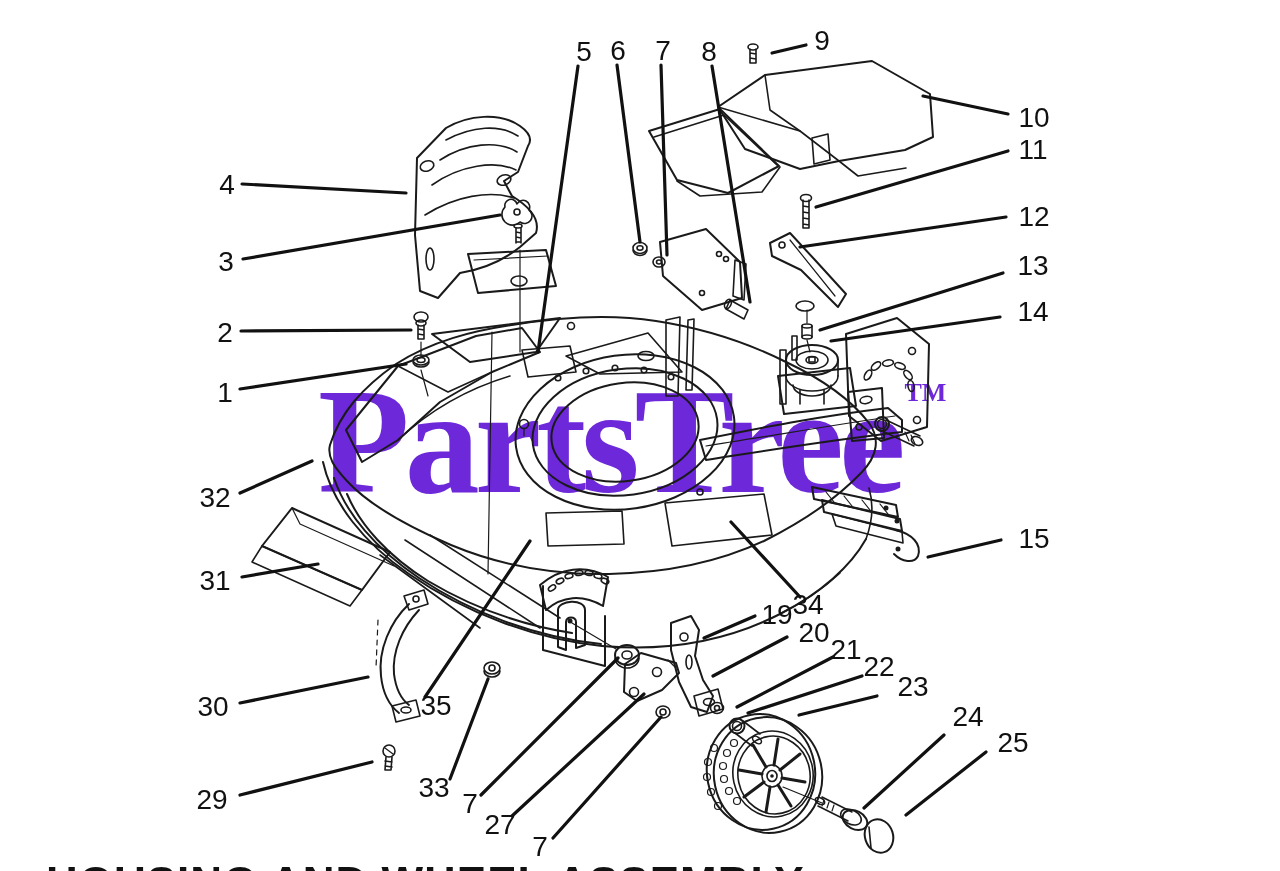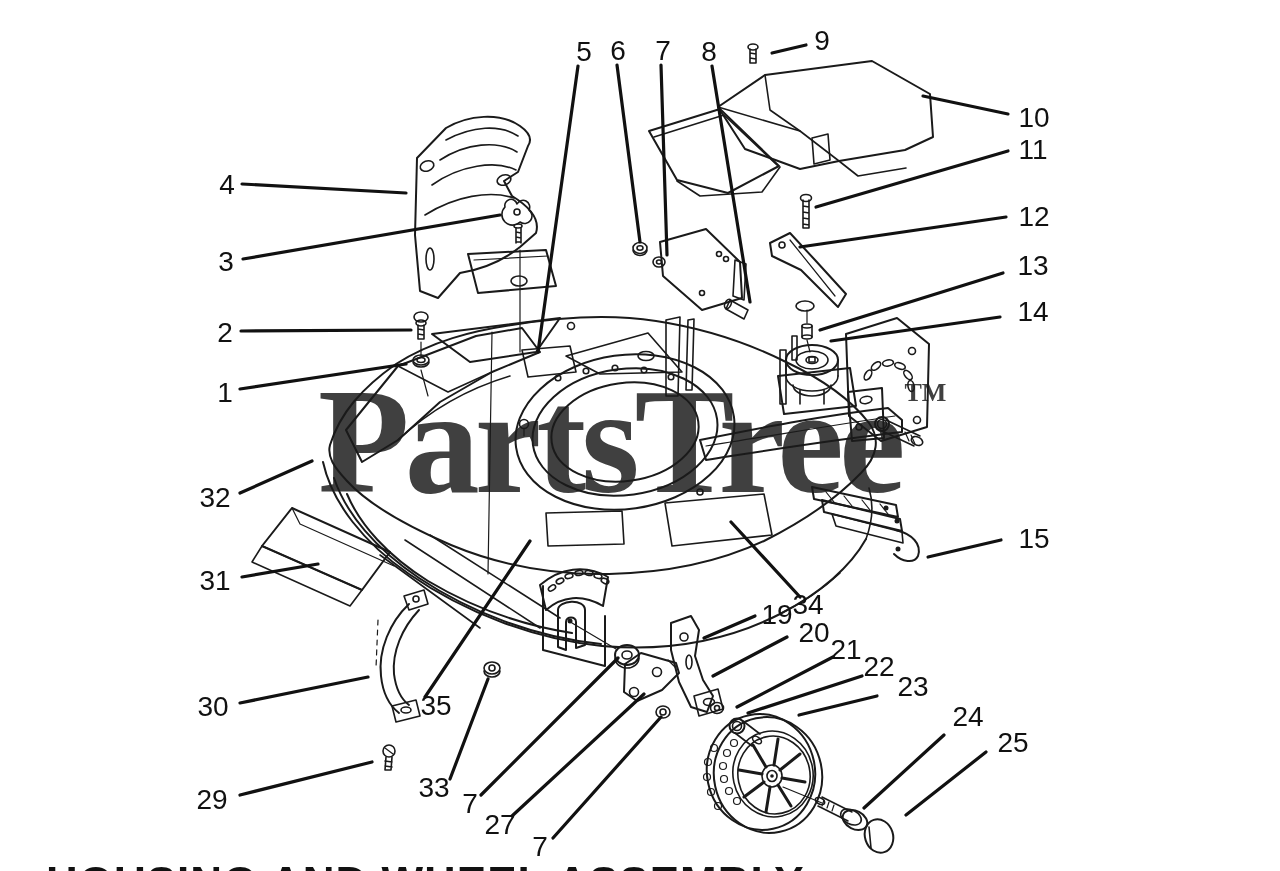--- a/index.html
+++ b/index.html
@@ -1,18 +1,18 @@
 <!DOCTYPE html>
 <html><head>
 <meta charset="utf-8">
 <style>
   html,body{margin:0;padding:0;background:#fff;}
   .stage{position:relative;width:1280px;height:871px;background:#ffffff;overflow:hidden;
          font-family:"Liberation Sans",sans-serif;}
-  .watermark{position:absolute;left:318px;top:366px;z-index:1;color:#404040;
+  .watermark{position:absolute;left:318px;top:366px;z-index:1;color:#6d28d9;
              font-family:"Liberation Serif",serif;font-weight:bold;font-size:150px;
              line-height:1;letter-spacing:-5px;white-space:nowrap;user-select:none;}
   .watermark .tm{font-size:26px;letter-spacing:0;font-weight:bold;
                  position:relative;top:14px;left:4px;vertical-align:top;}
   .diagram-svg{position:absolute;left:0;top:0;z-index:2;}
   .caption{position:absolute;left:46px;top:858px;z-index:3;color:#111;
            font-weight:bold;font-size:44px;white-space:nowrap;letter-spacing:1px;}
   .ink{stroke:#1a1a1a;fill:none;stroke-width:2;stroke-linecap:round;stroke-linejoin:round;}
   .thin{stroke-width:1.2;}
   .med{stroke-width:1.6;}

